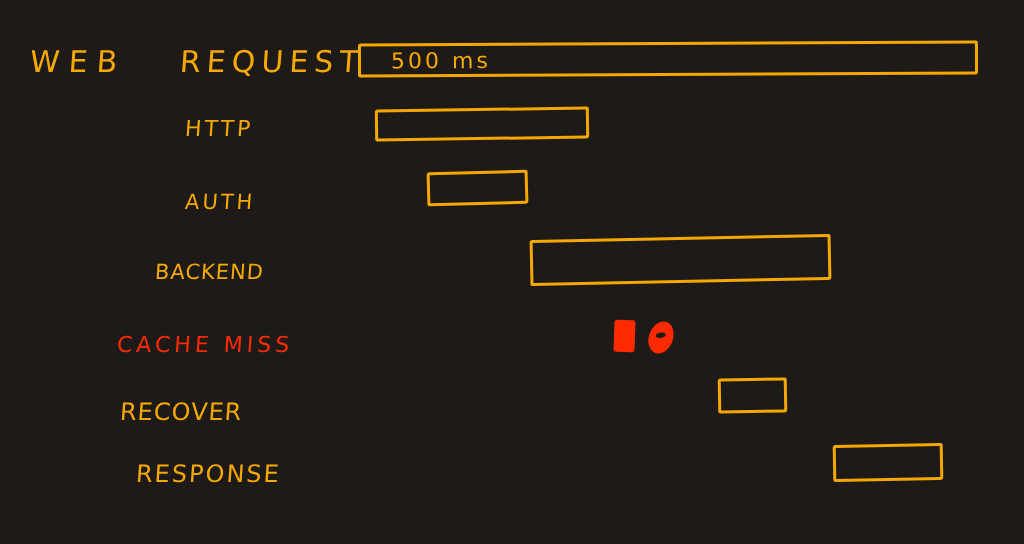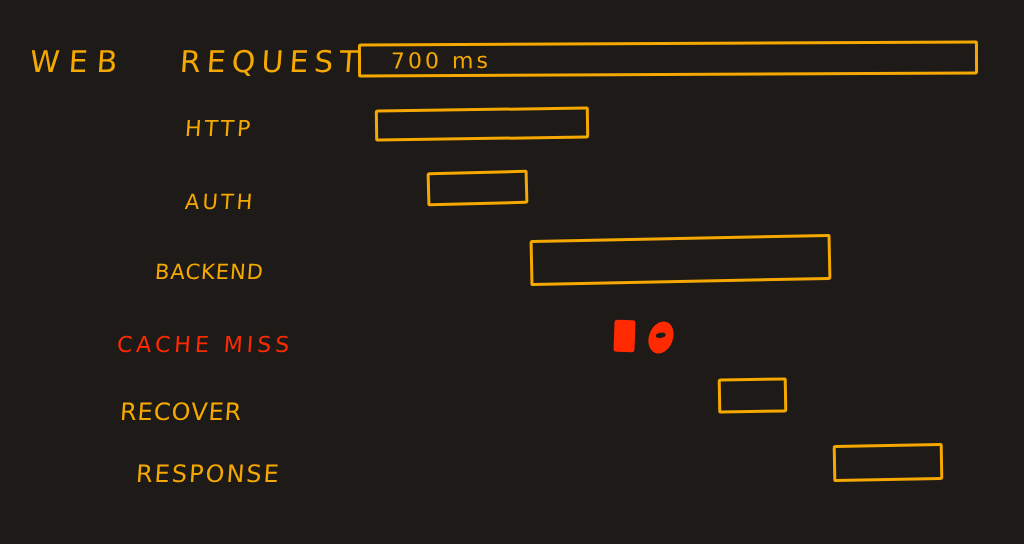--- a/index.html
+++ b/index.html
@@ -64,21 +64,21 @@
 
   <div class="label" style="left:155px; top:260px; font-size:21px; letter-spacing:1px;">Backend</div>
 
   <div class="label red" style="left:117px; top:332px; font-size:22px; letter-spacing:4px;">Cache miss</div>
 
   <div class="label" style="left:120px; top:398px; font-size:24px; letter-spacing:1px;">Recover</div>
 
   <div class="label" style="left:136px; top:460px; font-size:24px; letter-spacing:2px;">Response</div>
 
   <div class="bar" style="left:358px; top:42px; width:620px; height:34px; transform:rotate(-0.3deg);">
-    <span class="bar-text">700 ms</span>
+    <span class="bar-text">500 ms</span>
   </div>
 
   <div class="bar" style="left:375px; top:108px; width:214px; height:32px; transform:rotate(-0.8deg);"></div>
 
   <div class="bar" style="left:427px; top:171px; width:101px; height:34px; transform:rotate(-1.5deg);"></div>
 
   <div class="bar" style="left:530px; top:237px; width:301px; height:46px; transform:rotate(-1.2deg);"></div>
 
   <div class="marker" style="left:614px; top:320px; width:21px; height:32px; border-radius:3px; transform:rotate(2deg);"></div>
   <div class="marker" style="left:649px; top:321px; width:24px; height:33px; border-radius:50%; transform:rotate(20deg);">

